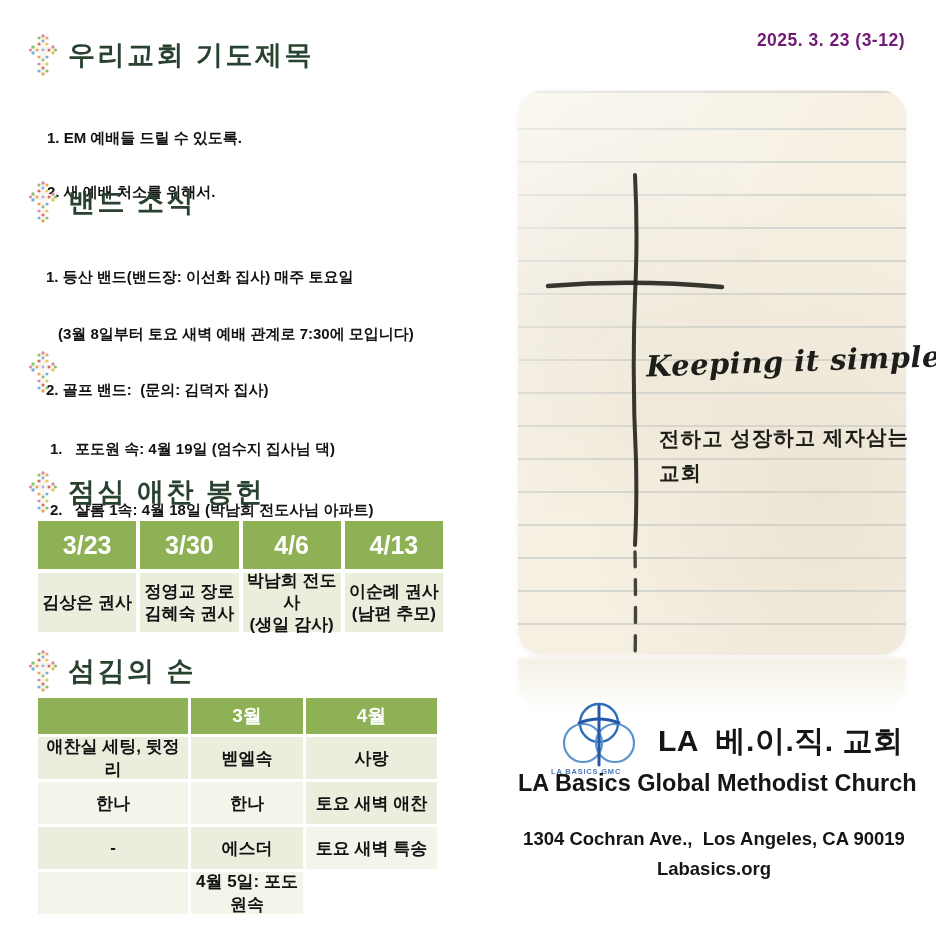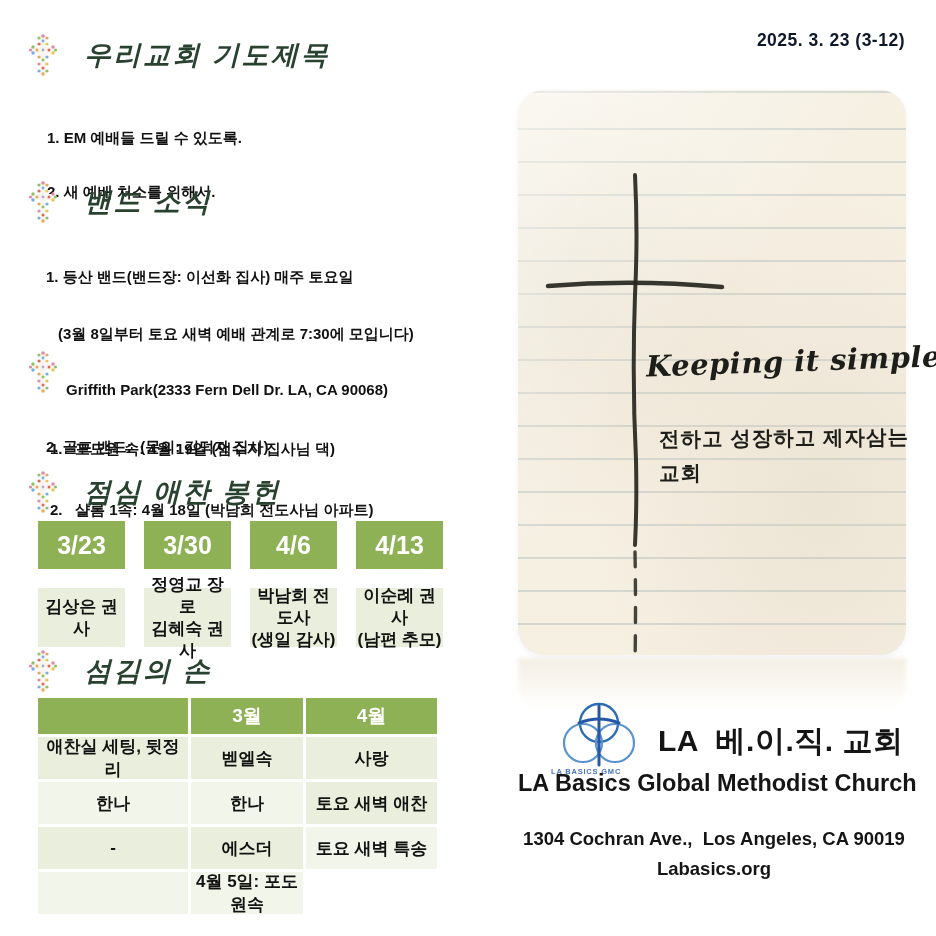--- a/index.html
+++ b/index.html
@@ -4,53 +4,53 @@
 <style>
   html,body{margin:0;padding:0;}
   body{
     width:936px;height:936px;position:relative;overflow:hidden;
     background:#ffffff;
     font-family:"Liberation Sans","DejaVu Sans",sans-serif;
     -webkit-font-smoothing:antialiased;
   }
   .abs{position:absolute;}
   
-  .section{position:absolute;left:28px;display:flex;align-items:center;gap:26px;font-style:italic;}
+  .section{position:absolute;left:28px;display:flex;align-items:center;gap:10px;}
   .section h2{
     margin:0;font-size:27px;font-weight:800;color:#28422f;
     letter-spacing:2.5px;white-space:pre;
   }
   .cross-icon{width:30px;height:44px;flex:0 0 auto;}
   
   .list{position:absolute;color:#121212;font-weight:700;font-size:15px;white-space:pre;}
   .list div{line-height:20px;}
   .lh22 div{line-height:22.5px;}
   .lh27 div{line-height:27px;}
   .ind1{padding-left:12px;}
   .ind2{padding-left:20px;}
   
-  .gtable{position:absolute;left:38px;width:405px;display:grid;gap:19px;background:#ffffff;}
+  .gtable{position:absolute;left:38px;width:405px;display:grid;gap:4px;background:#ffffff;}
   .gtable .hcell{
     background:#8eb155;color:#ffffff;display:flex;align-items:center;justify-content:center;
     font-weight:800;
   }
   .gtable .bcell{
     background:#e9efdc;color:#121212;display:flex;flex-direction:column;
     align-items:center;justify-content:center;font-weight:700;text-align:center;
   }
   #lunch-table{top:521px;grid-template-columns:repeat(4,1fr);}
   #lunch-table .hcell{height:48px;font-size:25px;}
   #lunch-table .bcell{height:59px;font-size:17px;line-height:22px;}
   #serving-table{top:698px;grid-template-columns:150px 112px 131px;gap:3px;}
   #serving-table .hcell{height:36px;font-size:19px;}
   #serving-table .bcell{height:42px;font-size:17px;}
   #serving-table .rowalt{background:#f2f5ea;}
   .cellline{display:block;}
   
-  #date{right:31px;top:30px;font-size:17.5px;font-weight:700;color:#0f172a;letter-spacing:0.5px;}
+  #date{right:31px;top:30px;font-size:17.5px;font-weight:700;color:#701a75;letter-spacing:0.5px;}
   
   #paper{
     left:518px;top:90px;width:388px;height:565px;border-radius:26px;
     background-color:#f6f0e3;
     background-image:
       linear-gradient(128deg, rgba(255,255,255,0.55), rgba(255,255,255,0) 45%),
       radial-gradient(ellipse at 78% 72%, rgba(212,201,178,0.30), rgba(212,201,178,0) 55%),
       radial-gradient(ellipse at 12% 38%, rgba(214,204,182,0.28), rgba(214,204,182,0) 45%),
       repeating-linear-gradient(to bottom, rgba(0,0,0,0) 0 31.5px, rgba(148,168,172,0.34) 31.5px 33px);
     background-position:0 0,0 0,0 0,0 7px;
@@ -135,21 +135,20 @@
 
 <div class="section" style="top:180px;">
   <svg class="cross-icon">
       <use href="#floral-cross"></use>
     </svg>
   <h2>밴드 소식</h2>
 </div>
 <div class="list lh22" style="left:46px;top:232px;">
   <div>1. 등산 밴드(밴드장: 이선화 집사) 매주 토요일</div>
   <div class="ind1">(3월 8일부터 토요 새벽 예배 관계로 7:30에 모입니다)</div>
-  <div class="ind2">Griffith Park(2333 Fern Dell Dr. LA, CA 90068)</div>
   <div>2. 골프 밴드:  (문의: 김덕자 집사)</div>
 </div>
 
 <div class="section" style="top:350px;">
   <svg class="cross-icon">
       <use href="#floral-cross"></use>
     </svg>
 </div>
 <div class="list lh27" style="left:50px;top:401px;">
   <div>1.   포도원 속: 4월 19일 (엄수지 집사님 댁)</div>

